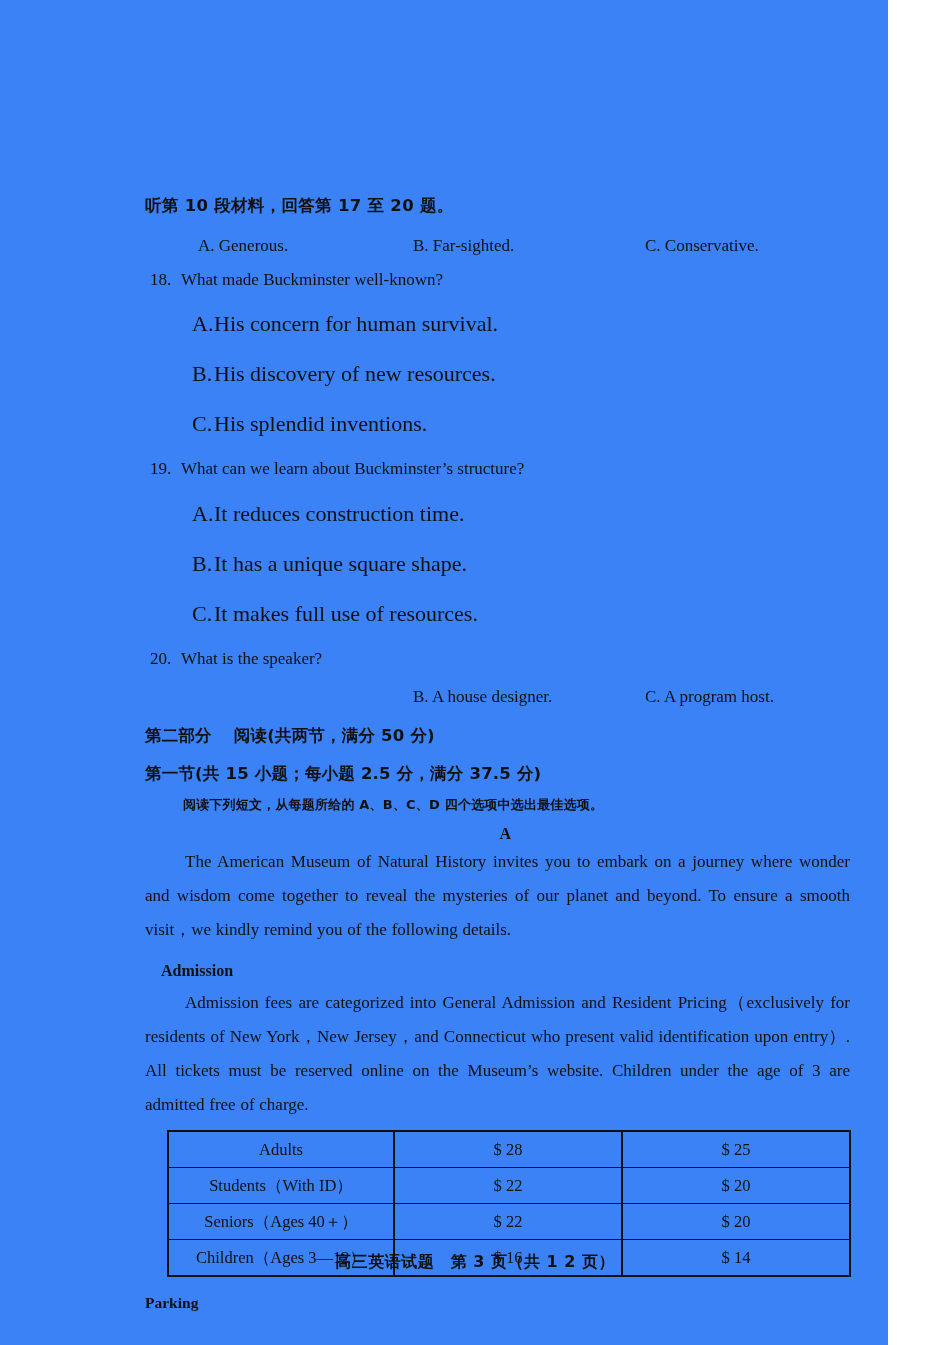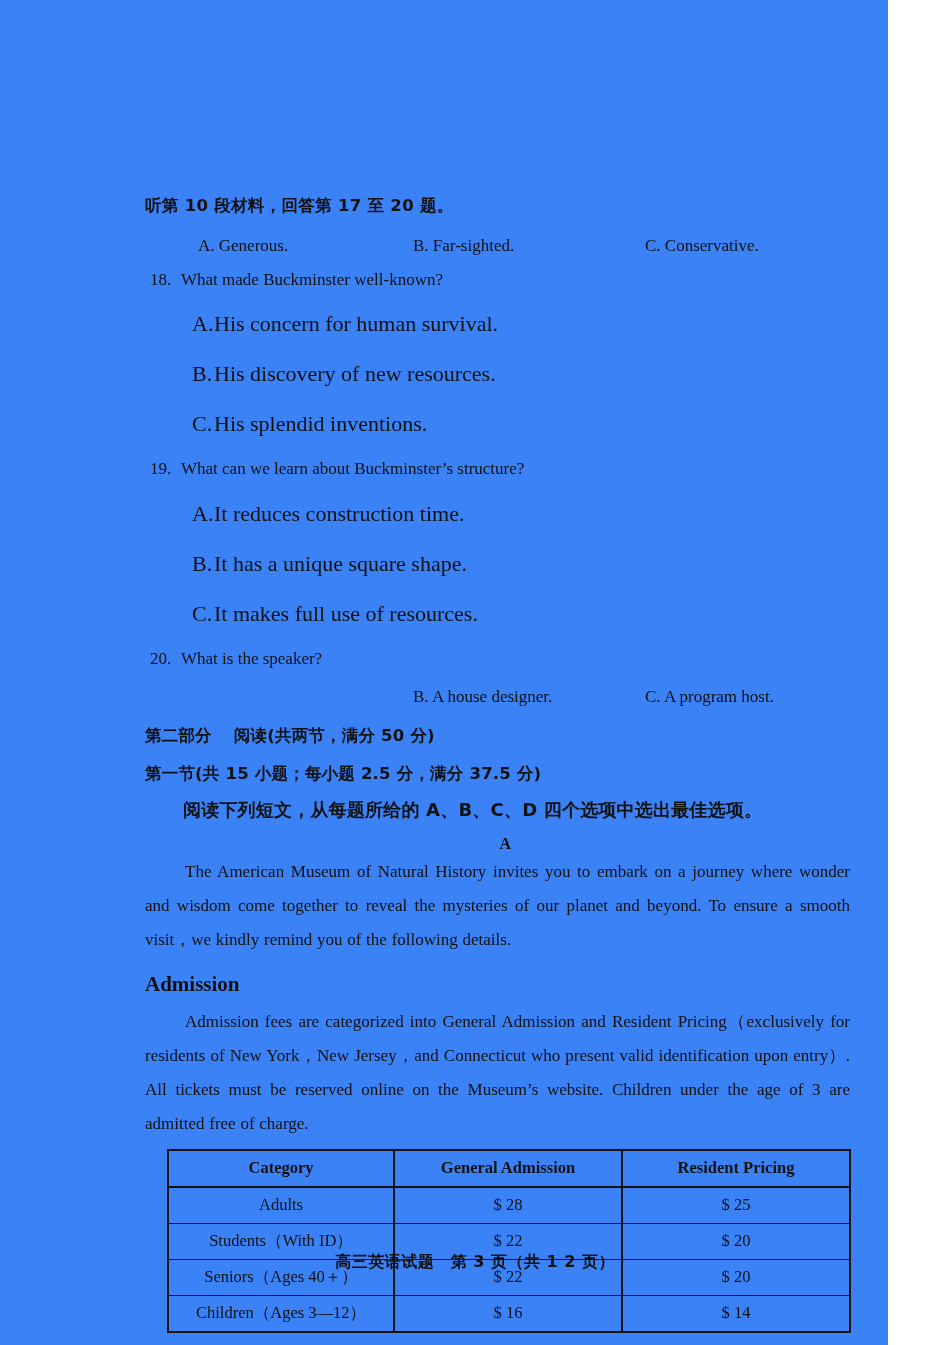--- a/index.html
+++ b/index.html
@@ -86,21 +86,21 @@
     margin: 6px 0 2px 0;
     line-height: 1.95;
     letter-spacing: 0.2px;
   }
   .sec-head .gap {
     display: inline-block;
     width: 22px;
   }
   .sec-instr {
     font-weight: bold;
-    font-size: 18px;
+    font-size: 13px;
     margin: 0 0 4px 0;
     padding-left: 38px;
     line-height: 1.95;
     letter-spacing: 0.2px;
   }
   
   .passage-letter {
     text-align: center;
     font-weight: bold;
     font-size: 16px;
@@ -111,22 +111,22 @@
     margin: 0 16px 2px 0;
     font-size: 17px;
     line-height: 2.0;
     text-align: justify;
     text-align-last: left;
     text-indent: 40px;
     word-spacing: 0.5px;
   }
   .sub-head {
     font-weight: bold;
-    font-size: 21px;
-    margin: 10px 0 2px 0;
+    font-size: 16px;
+    margin: 10px 0 2px 16px;
     line-height: 1.7;
   }
   
   .table-wrap {
     margin: 8px 0 0 0;
     padding-left: 22px;
   }
   table.fees {
     border-collapse: collapse;
     width: 682px;
@@ -246,25 +246,20 @@
     <p class="body">Admission fees are categorized into General Admission and Resident Pricing（exclusively for residents of New York，New Jersey，and Connecticut who present valid identification upon entry）. All tickets must be reserved online on the Museum’s website. Children under the age of 3 are admitted free of charge.</p>
 
     <div class="table-wrap">
       <table class="fees">
         <colgroup>
           <col class="c1">
             <col class="c2">
             <col class="c3">
         </colgroup>
         <tbody>
-          <tr class="head">
-            <td>Category</td>
-            <td class="divider-left">General Admission</td>
-            <td class="divider-left">Resident Pricing</td>
-          </tr>
           <tr>
             <td>Adults</td>
             <td class="divider-left">$ 28</td>
             <td class="divider-left">$ 25</td>
           </tr>
           <tr>
             <td>Students（With ID）</td>
             <td class="divider-left">$ 22</td>
             <td class="divider-left">$ 20</td>
           </tr>

